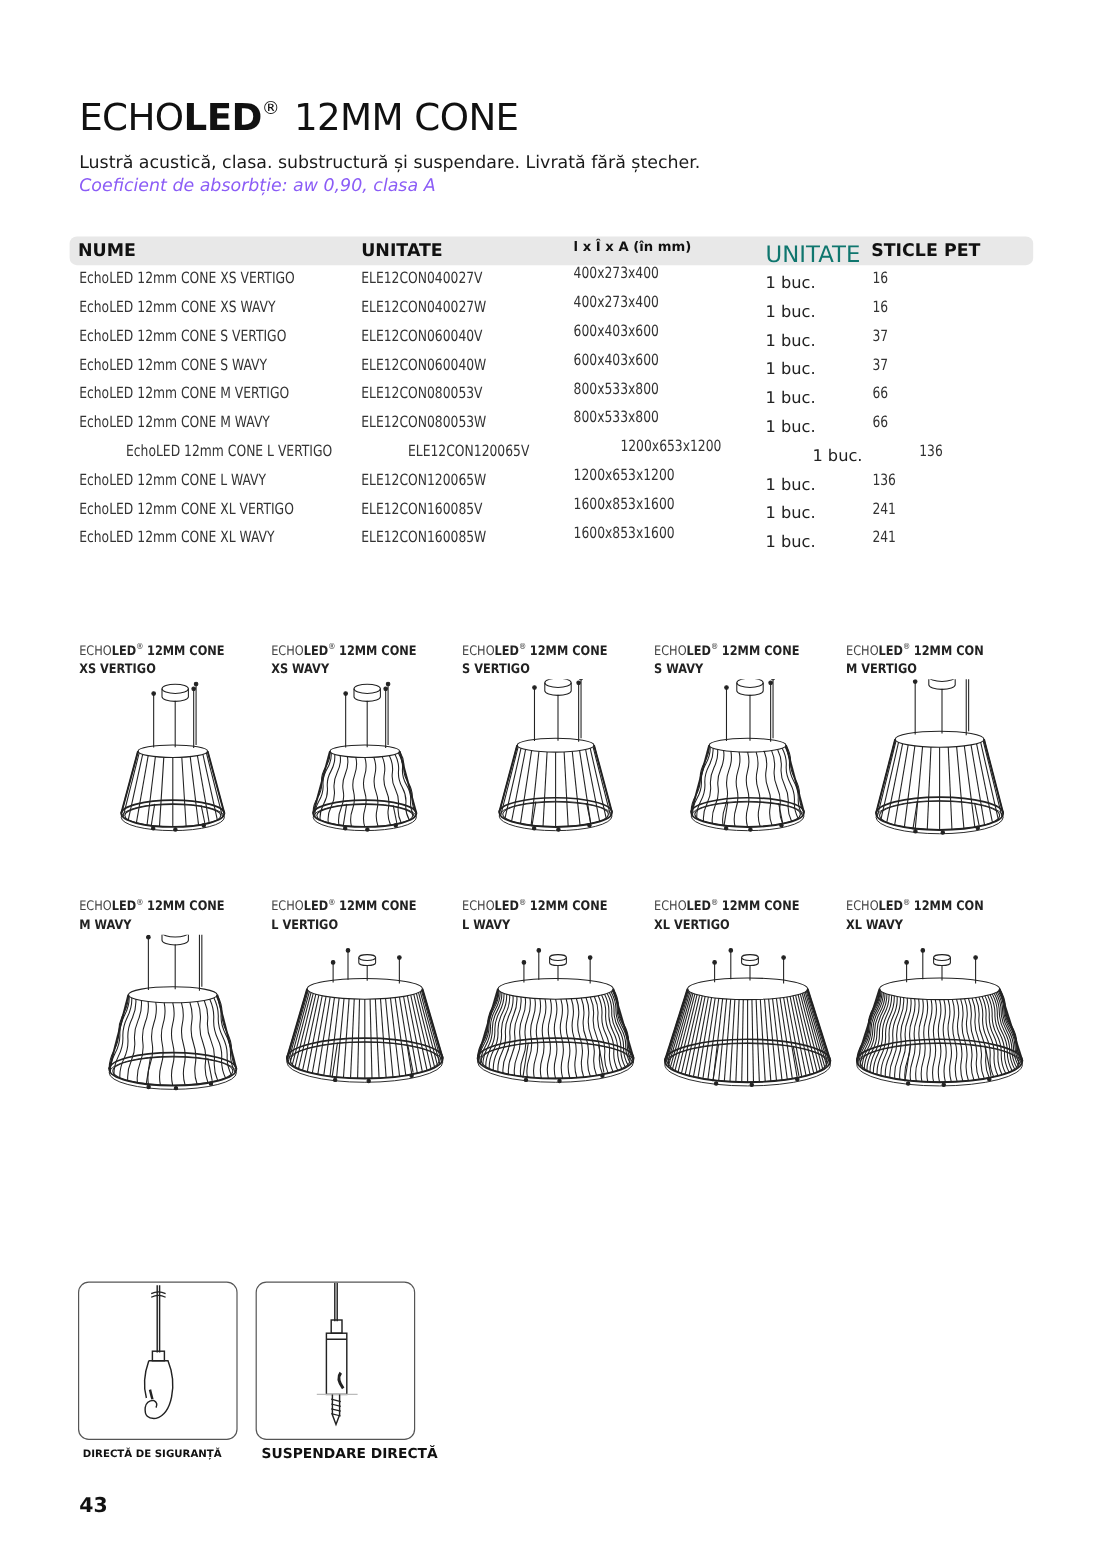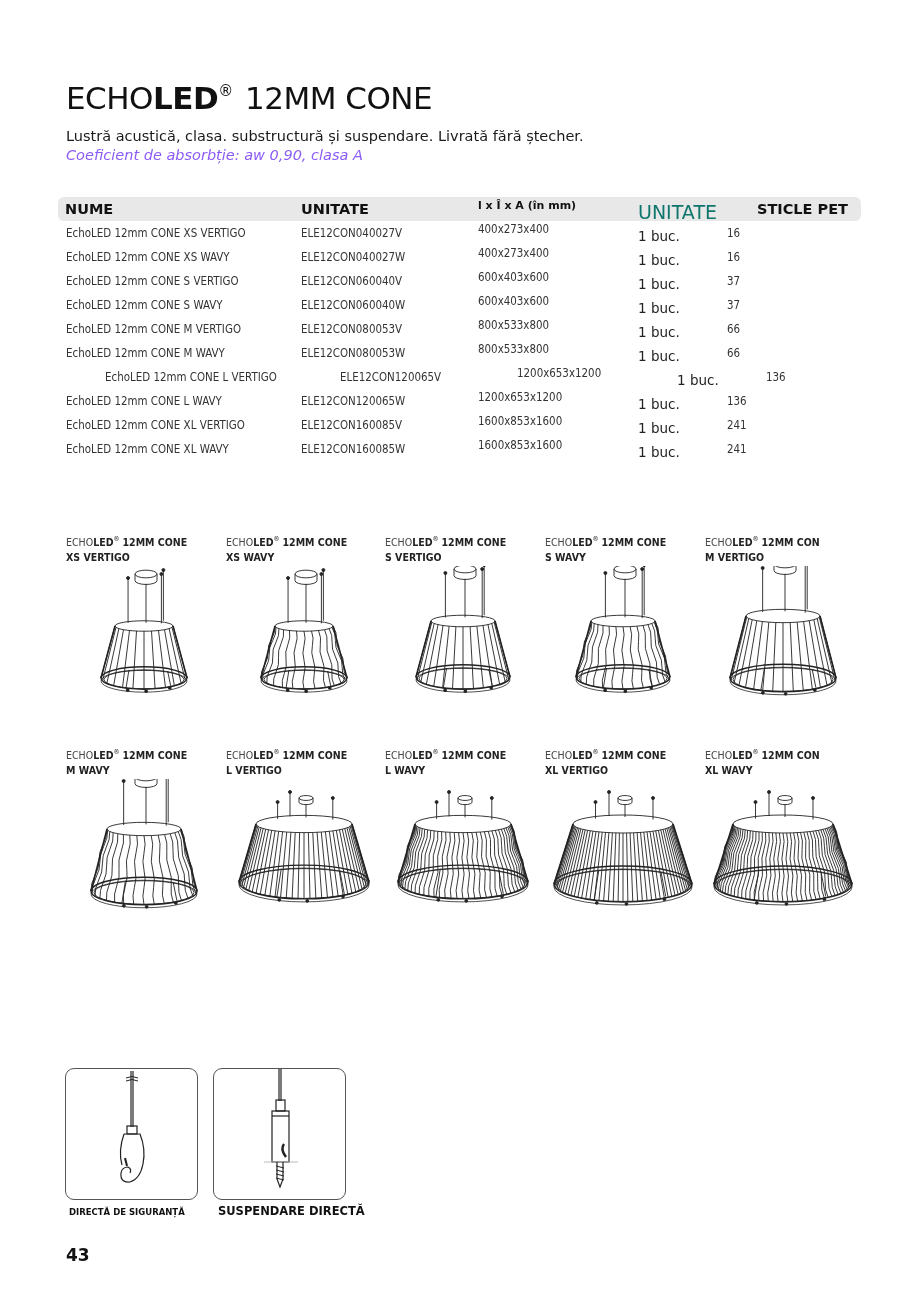--- a/index.html
+++ b/index.html
@@ -35,21 +35,21 @@
 
 <h1 class="title"><span>ECHO</span><span style="font-weight:bold">LED</span><sup>®</sup> <span>12MM CONE</span></h1>
 <div class="subtitle">Lustră acustică, clasa. substructură și suspendare. Livrată fără ștecher.</div>
 <div class="subtitle2">Coeficient de absorbție: aw 0,90, clasa A</div>
 
 <div class="table-head"></div>
 <div class="th" style="left:65px">NUME</div>
 <div class="th" style="left:301px">UNITATE</div>
 <div class="th dim" style="left:478px">l x Î x A (în mm)</div>
 <div class="th unit" style="left:638px">UNITATE</div>
-<div class="th" style="left:757px">STICLE PET</div>
+<div class="th" style="left:726px">STICLE PET</div>
 
 <div id="table-body">
     <div class="row" style="top: 225px; text-decoration: underline;">
       <div class="cell" style="left: 66px; top: 0px;">EchoLED 12mm CONE XS VERTIGO</div>
       <div class="cell" style="left: 301px; top: 0px;">ELE12CON040027V</div>
       <div class="cell" style="left: 478px; top: -4px;">400x273x400</div>
       <div class="cell unit" style="left: 638px; top: 3px;">1 buc.</div>
       <div class="cell" style="left: 727px; top: 0px;">16</div>
     </div>
     <div class="row" style="top: 249px;">

